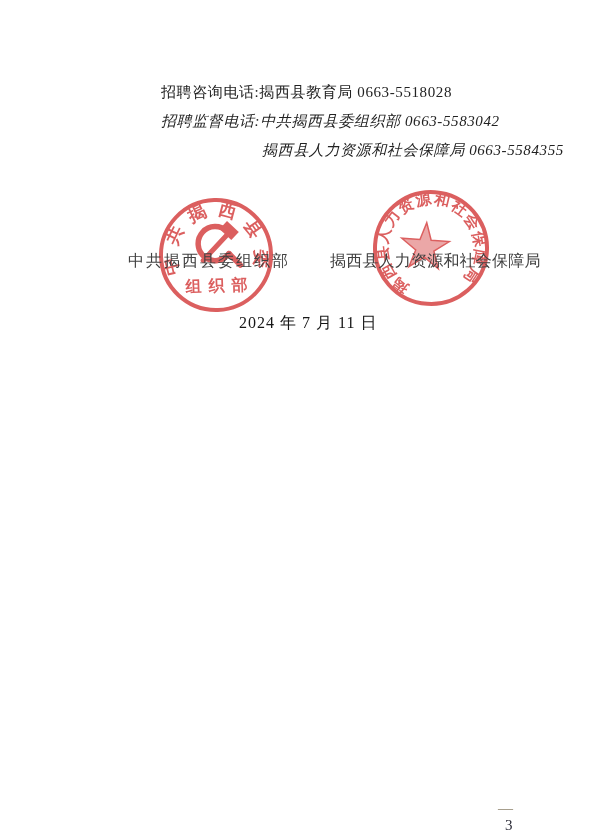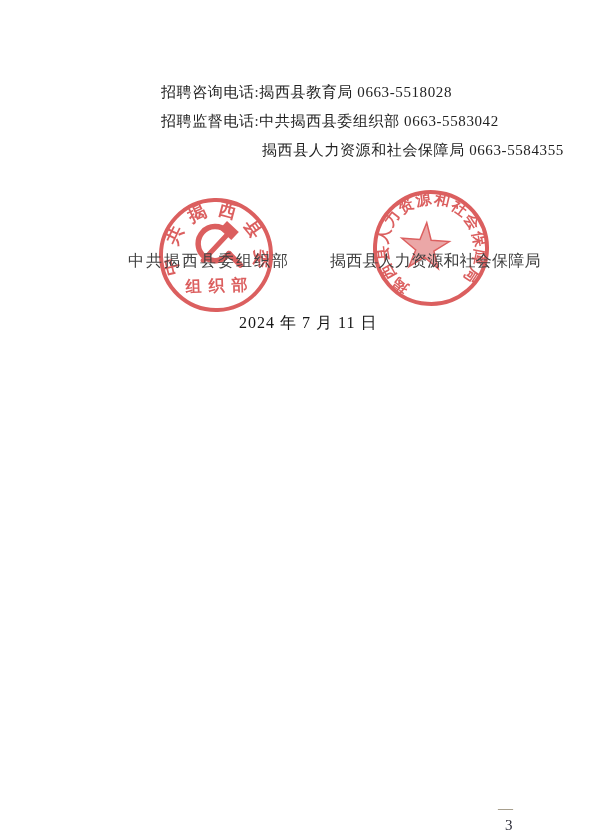--- a/index.html
+++ b/index.html
@@ -18,22 +18,22 @@
     margin-left: 36px;
   }
   .c-line {
     position: absolute;
     font-size: 15px;
     letter-spacing: 0.6px;
     white-space: pre;
     color: #222;
   }
   .c-line.l1 { left: 125px; top: 83px; }
-  .c-line.l2 { left: 125px; top: 112px; }
-  .c-line.l3 { left: 226px; top: 141px; }
+  .c-line.l2 { left: 125px; top: 112px; font-style: italic; }
+  .c-line.l3 { left: 226px; top: 141px; font-style: italic; }
 
   .seal {
     position: absolute;
     width: 140px;
     height: 140px;
     opacity: 0.82;
   }
   .seal-left  { left: 110px; top: 185px; transform: rotate(-2deg); }
   .seal-right { left: 325px; top: 178px; transform: rotate(4deg); }
   .seal text {

